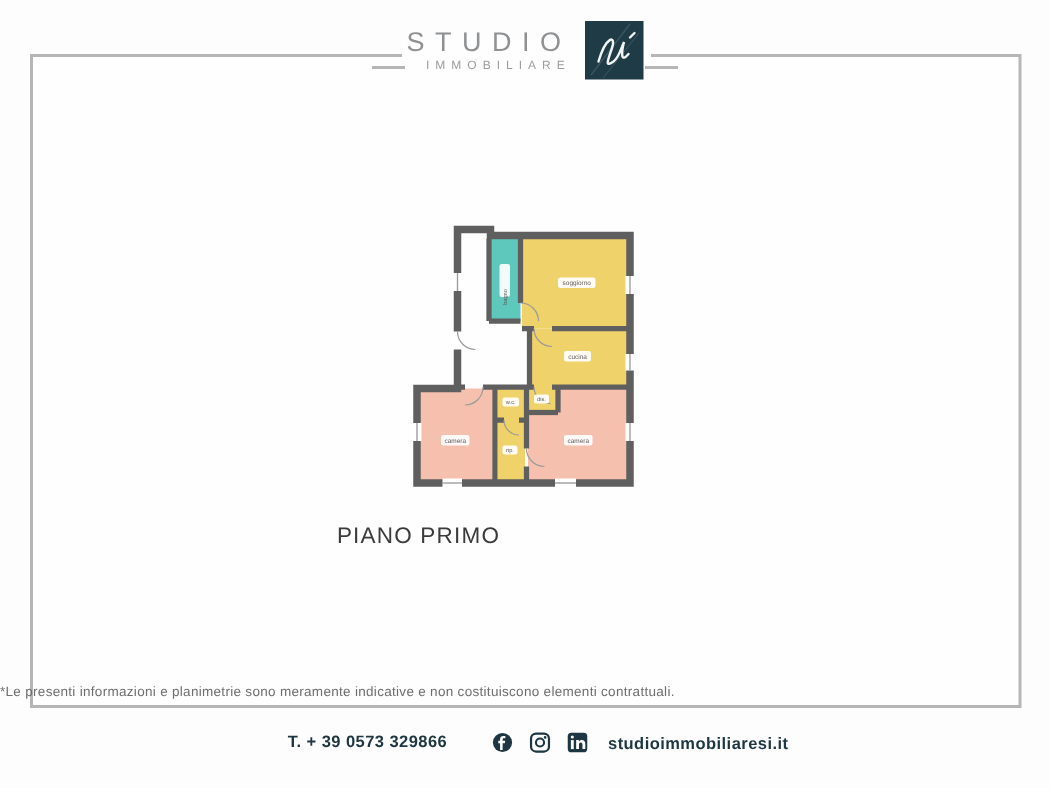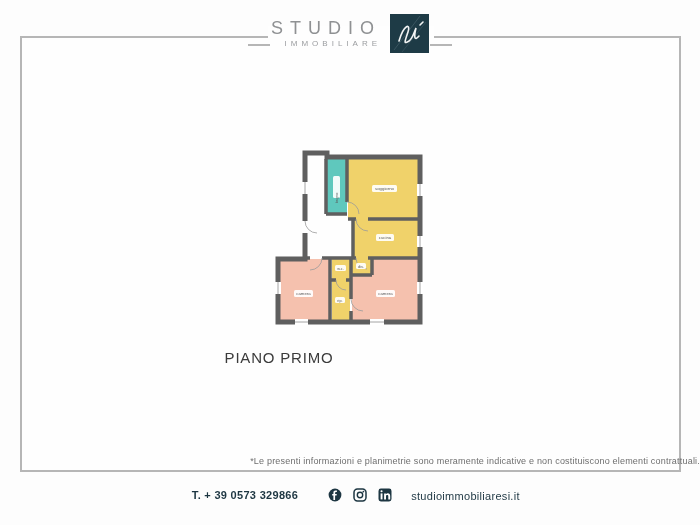--- a/index.html
+++ b/index.html
@@ -4,35 +4,35 @@
 <style>
   html,body{margin:0;padding:0;}
   body{font-family:"Liberation Sans", sans-serif; background:#ffffff;}
   .stage{position:relative;width:700px;height:525px;background:#fdfdfd;overflow:hidden;}
   .frame{position:absolute;left:20px;top:36px;width:657px;height:432px;border:2px solid #b6b6b6;background:#fefefe;}
   .logo-patch{position:absolute;left:268px;top:26px;width:166px;height:22px;background:#fefefe;}
   .logo-dash{position:absolute;top:44px;width:22px;height:2px;background:#b6b6b6;}
   .logo-dash.left{left:248px;}
   .logo-dash.right{left:430px;}
   .logo{position:absolute;left:0;top:14px;width:700px;display:flex;align-items:center;justify-content:center;gap:9px;}
-  .logo-text{display:flex;flex-direction:column;align-items:flex-end;}
+  .logo-text{display:flex;flex-direction:column;align-items:flex-start;}
   .logo-studio{font-size:18px;letter-spacing:7px;color:#8f9193;font-weight:400;line-height:20px;}
   .logo-immobiliare{font-size:8px;letter-spacing:4px;color:#9b9da0;line-height:11px;margin-left:13px;}
   .logo-square{width:39px;height:39px;background:#1e3b46;display:flex;align-items:center;justify-content:center;}
   .plan{position:absolute;left:268px;top:146px;}
   .plan-title{position:absolute;left:0;top:349px;width:558px;text-align:center;
     font-size:15px;color:#3b3b3b;letter-spacing:0.8px;}
-  .disclaimer{position:absolute;left:0;top:456px;width:700px;text-align:right;
+  .disclaimer{position:absolute;left:0;top:456px;width:700px;text-align:left;
     font-size:9px;color:#6e6e6e;letter-spacing:0.2px;}
   .footer-phone{position:absolute;left:150px;top:489px;width:190px;text-align:center;
     font-size:11px;color:#1d3642;font-weight:600;letter-spacing:0.3px;}
   .footer-social{position:absolute;left:328px;top:488px;display:flex;gap:11px;align-items:center;}
   .footer-social svg{display:block;}
   .footer-site{position:absolute;left:398px;top:490px;width:135px;text-align:center;
-    font-size:11px;color:#1d3642;font-weight:400;letter-spacing:0.3px;}
+    font-size:11px;color:#1d3642;font-weight:700;letter-spacing:0.3px;}
   .room-label{font-size:4.3px;fill:#5a5a5a;text-anchor:middle;font-family:"Liberation Sans",sans-serif;}
   .room-label.small{font-size:3.8px;}
   .pill{fill:#ffffff;opacity:0.92;}
 </style>
 </head>
 <body>
 
 <div class="stage">
 
   <div class="frame"></div>

